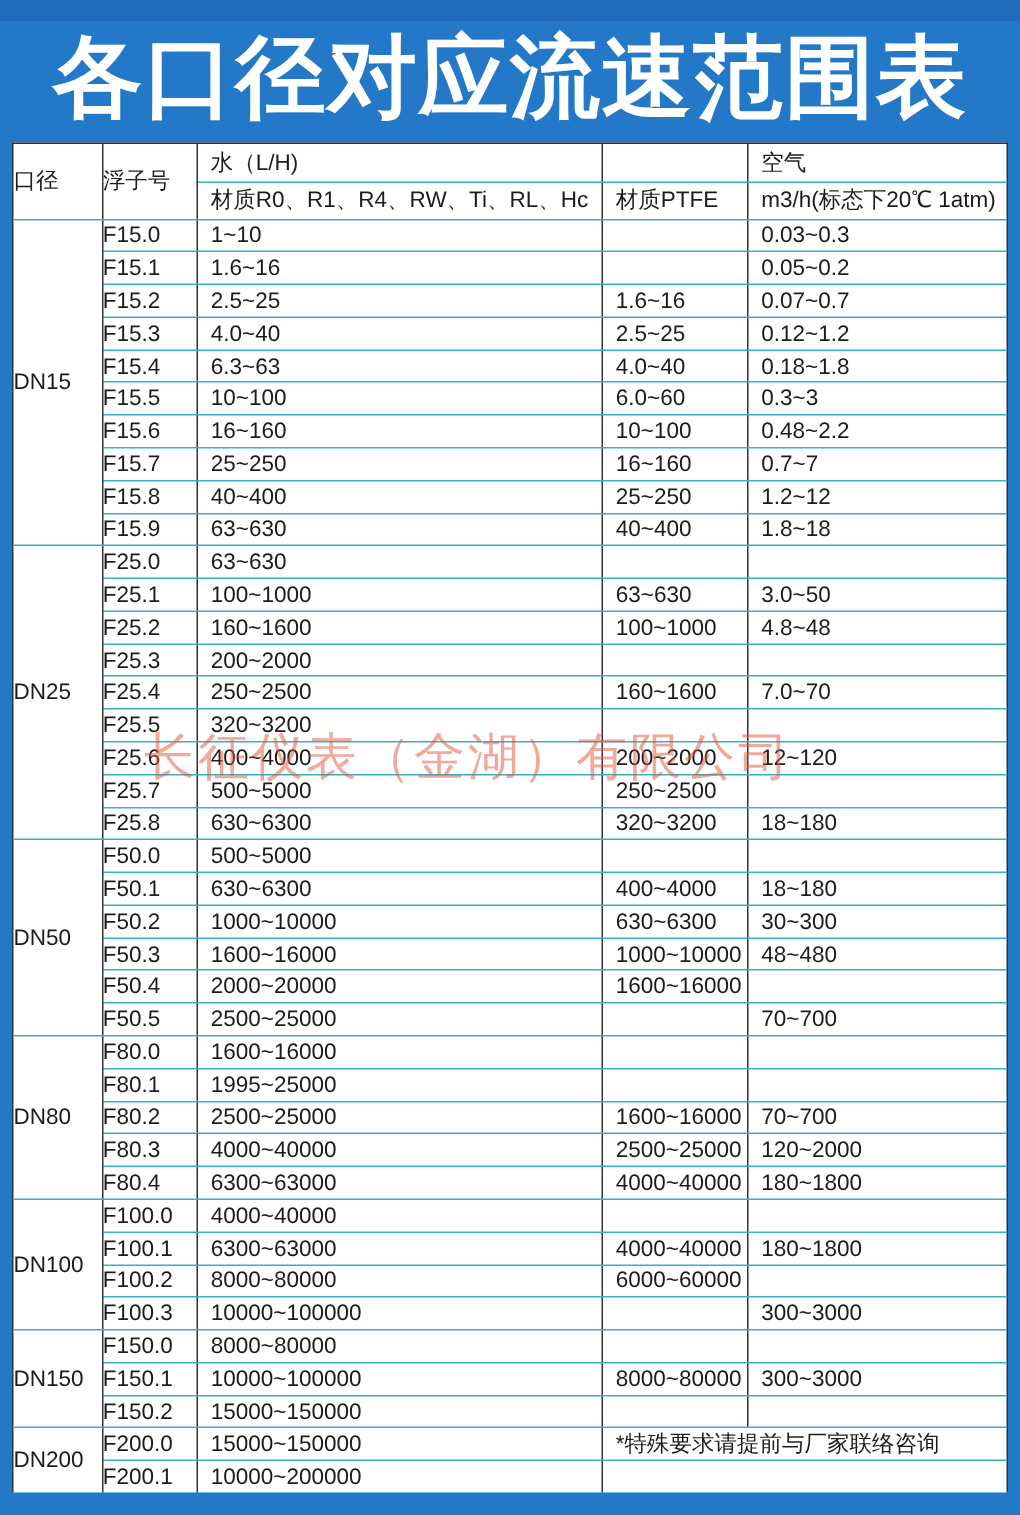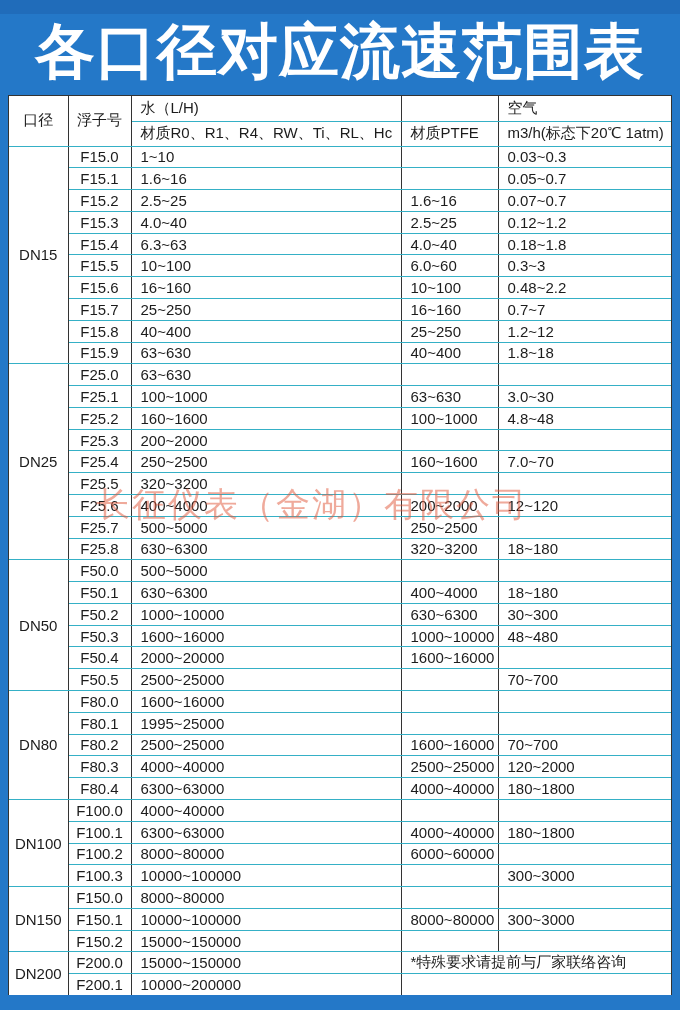--- a/index.html
+++ b/index.html
@@ -28,21 +28,21 @@
     font-size:15px; color:var(--text,#1c1c1c); }
   td, th {
     border-right:1px solid var(--dark,#333);
     border-bottom:1px solid var(--teal,#35b0c6);
     font-weight:normal; text-align:left; padding:0 2px 0 9px;
     white-space:nowrap; overflow:hidden; vertical-align:middle;
   }
   td:last-child, th:last-child { border-right:none; }
   thead tr { height:25px; }
   tbody tr.data { height:21.79px; }
-  th.center, td.center { text-align:center; padding:0; }
+  th.center, td.center { text-align:left; padding:0; }
   .watermark {
     position:absolute; left:96px; top:482px; width:500px;
     font-size:34px; letter-spacing:2px; white-space:nowrap;
     color:var(--wm,#e0573a); opacity:.5; pointer-events:none;
   }
 </style>
 </head>
 <body>
 
 <div class="page" style="--blue: #2478c8; --blue-dark: #1d63ae; --teal: #35b0c6; --dark: #333333; --text: #1c1c1c; --title-col: #ffffff; --wm: #e0573a;">
@@ -77,21 +77,21 @@
             <td class="center" rowspan="10">DN15</td>
             <td class="center">F15.0</td>
             <td>1~10</td>
             <td></td>
             <td>0.03~0.3</td>
           </tr>
           <tr class="data">
             <td class="center">F15.1</td>
             <td>1.6~16</td>
             <td></td>
-            <td>0.05~0.7</td>
+            <td>0.05~0.2</td>
           </tr>
           <tr class="data">
             <td class="center">F15.2</td>
             <td>2.5~25</td>
             <td>1.6~16</td>
             <td>0.07~0.7</td>
           </tr>
           <tr class="data">
             <td class="center">F15.3</td>
             <td>4.0~40</td>
@@ -138,21 +138,21 @@
             <td class="center" rowspan="9">DN25</td>
             <td class="center">F25.0</td>
             <td>63~630</td>
             <td></td>
             <td></td>
           </tr>
           <tr class="data">
             <td class="center">F25.1</td>
             <td>100~1000</td>
             <td>63~630</td>
-            <td>3.0~30</td>
+            <td>3.0~50</td>
           </tr>
           <tr class="data">
             <td class="center">F25.2</td>
             <td>160~1600</td>
             <td>100~1000</td>
             <td>4.8~48</td>
           </tr>
           <tr class="data">
             <td class="center">F25.3</td>
             <td>200~2000</td>

